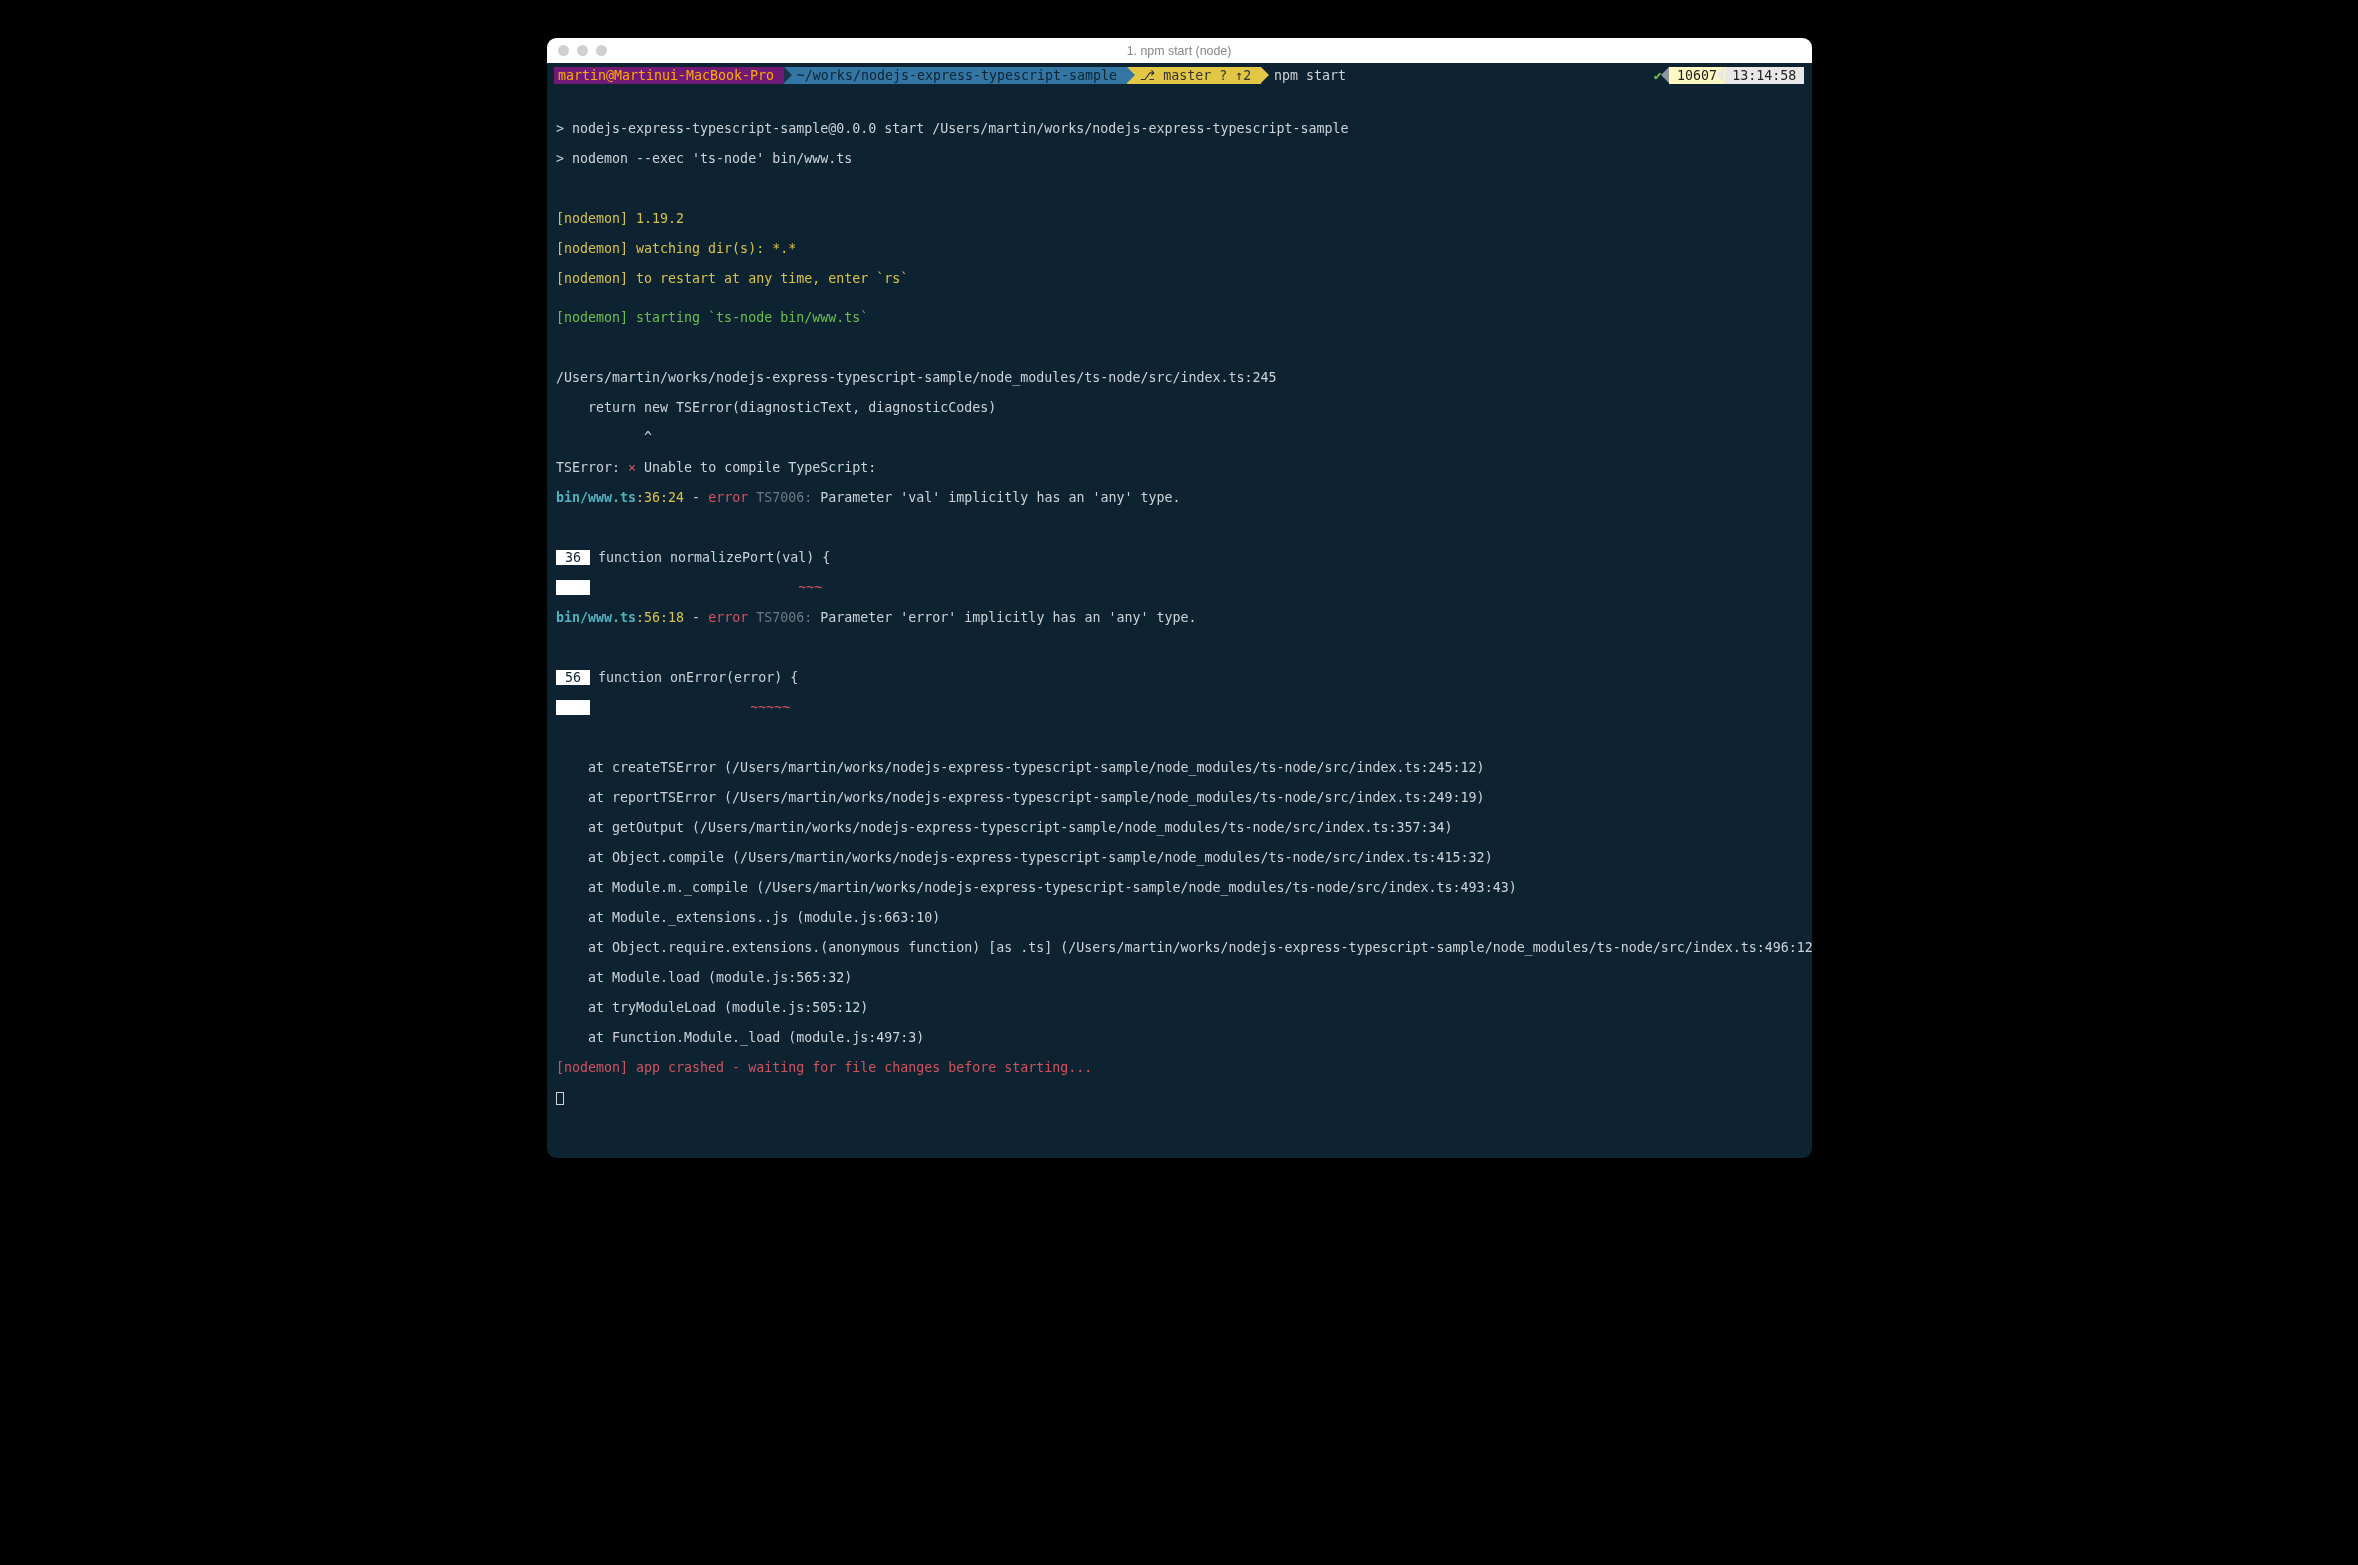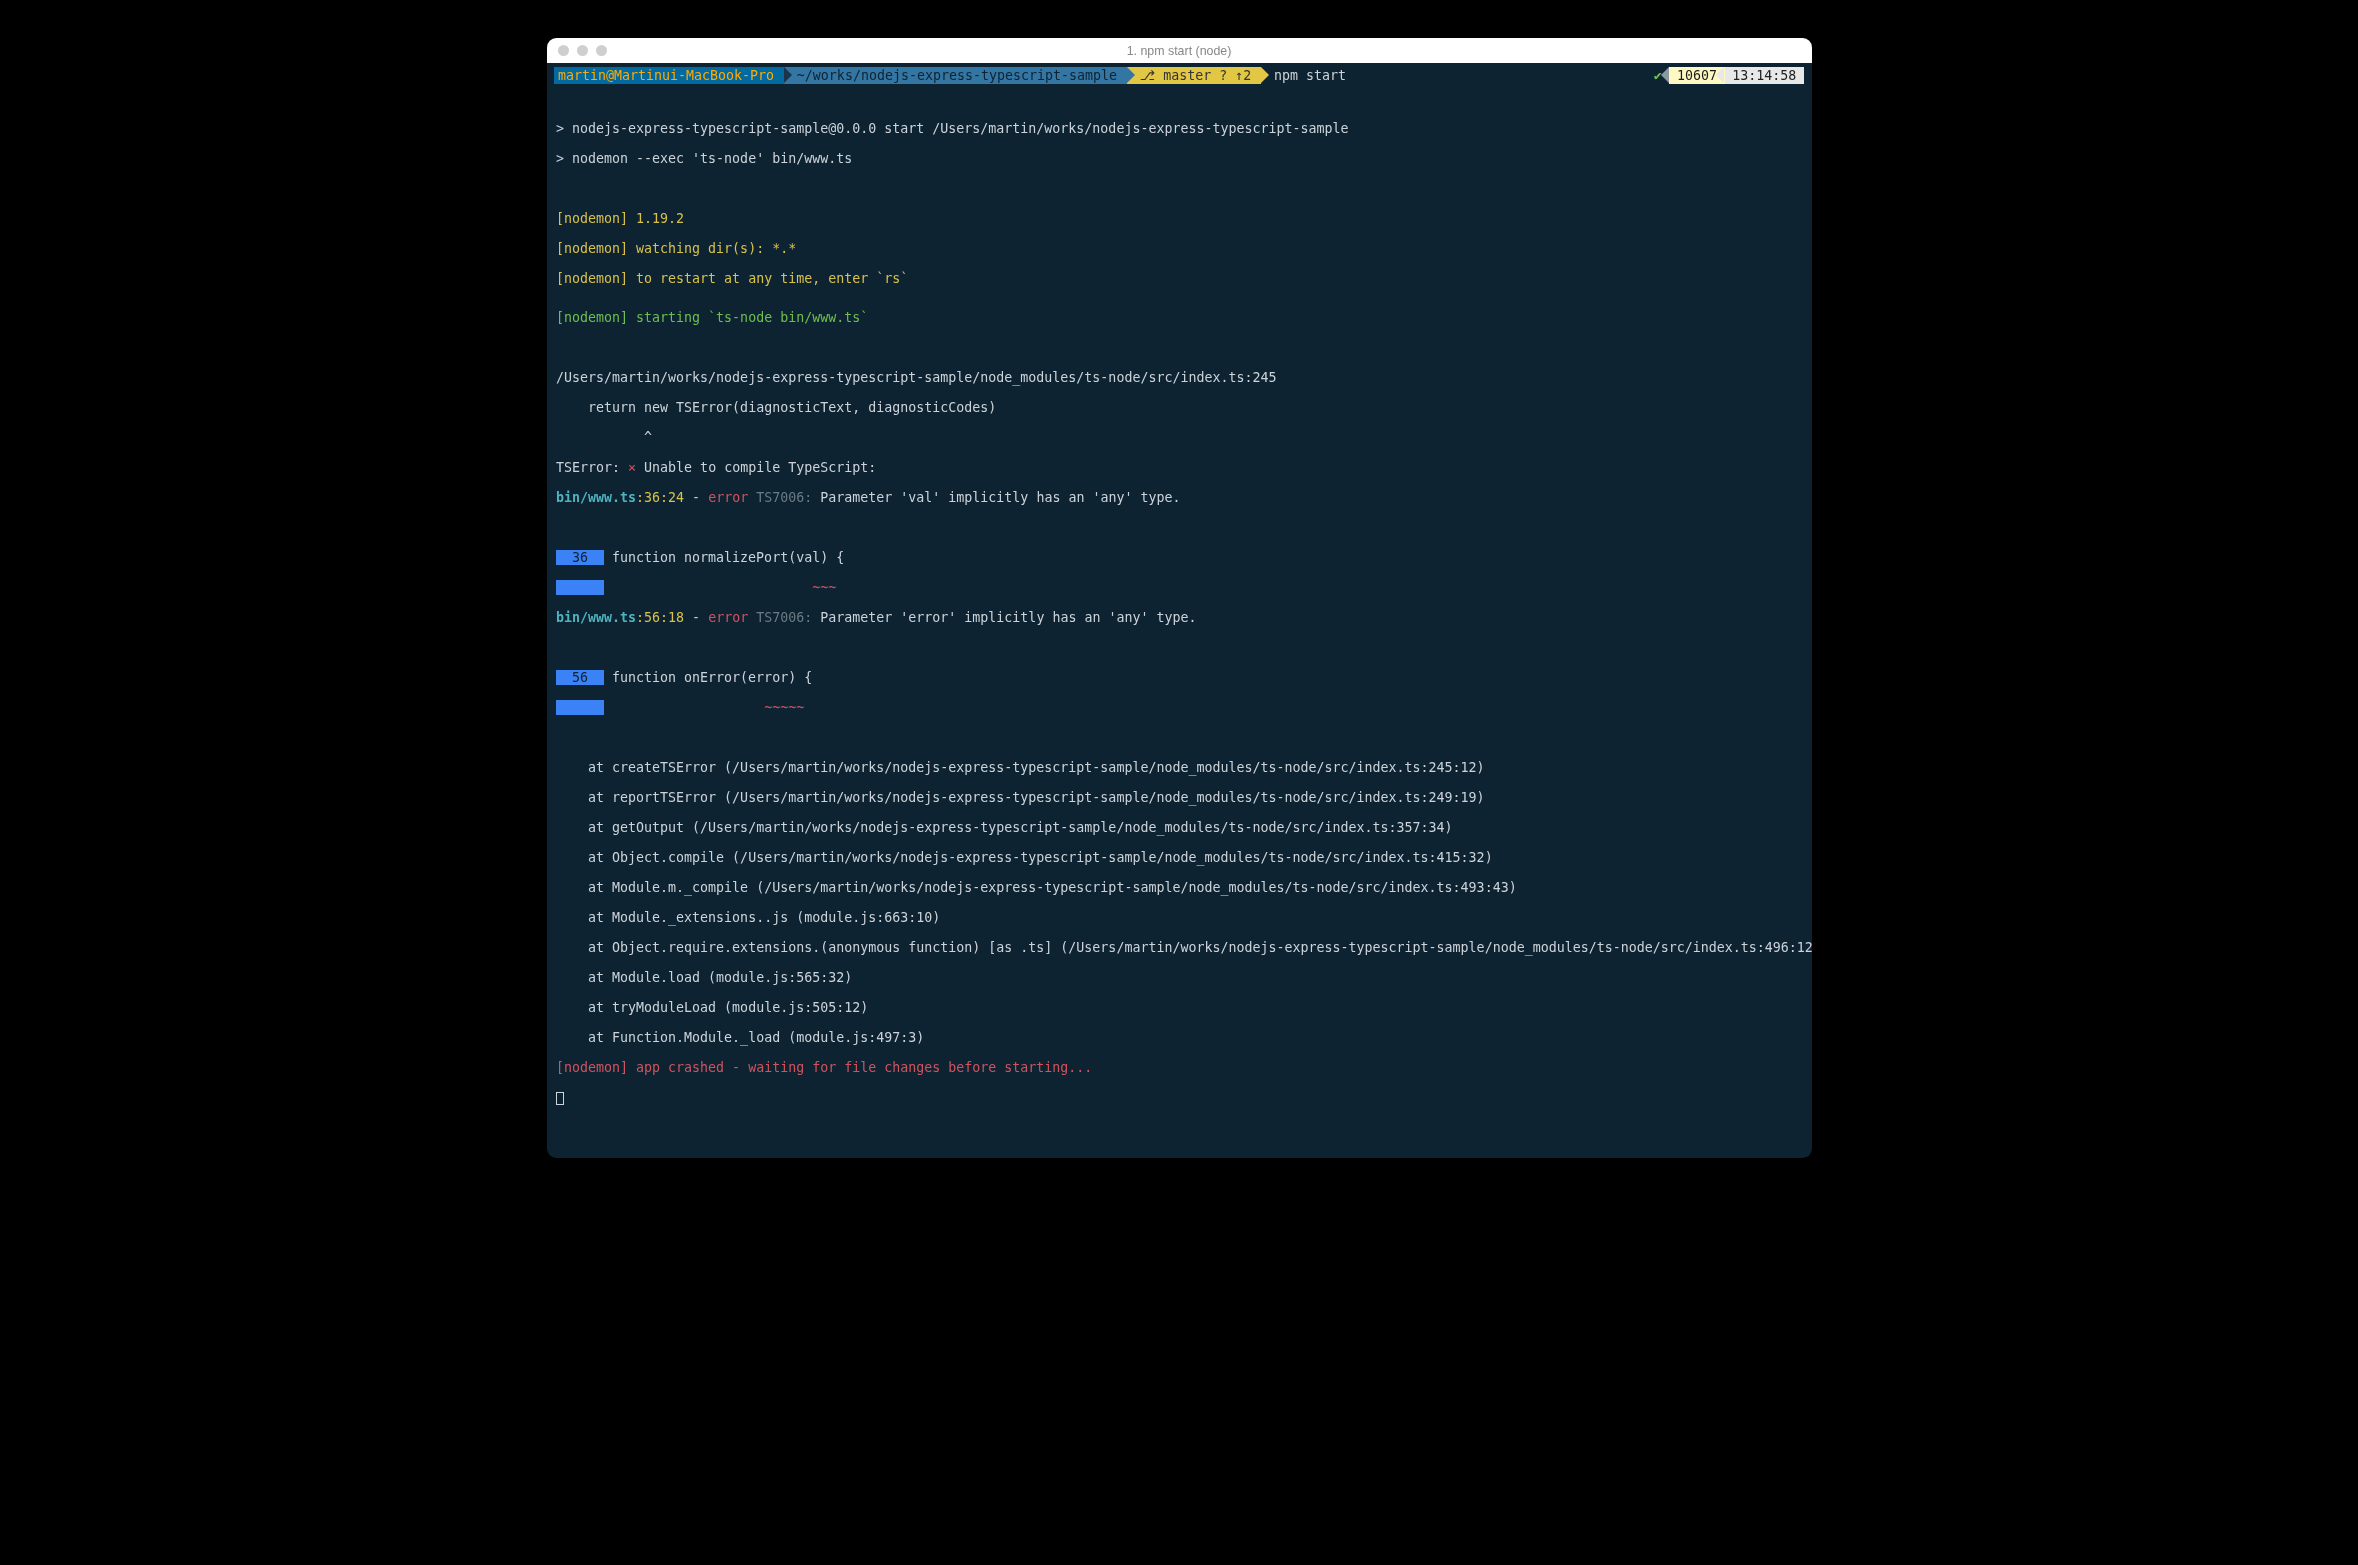--- a/index.html
+++ b/index.html
@@ -65,21 +65,21 @@
   .arrow-r::after {
     content: '';
     position: absolute;
     right: -8.6px;
     top: 0;
     border-top: 8.6px solid transparent;
     border-bottom: 8.6px solid transparent;
     border-left: 8.6px solid currentColor;
     z-index: 1;
   }
-  .seg-user { color: #1b344a; background: #0369a1; }
+  .seg-user { color: #1b344a; background: #701a75; }
   .seg-user span { color: #ffaa00; }
   .seg-user.arrow-r::after { color: #1b344a; }
   .seg-path { background: #3376a3; color: #0d2332; padding-left: 13.3px; }
   .seg-path.arrow-r::after { color: #3376a3; }
   .seg-git { background: #e2c744; color: #333; padding-left: 13.3px; }
   .seg-git.arrow-r::after { color: #e2c744; }
   .seg-cmd { color: #cdd3d8; padding-left: 13.3px; }
   .prompt-right {
     margin-left: auto;
     display: flex;
@@ -117,23 +117,23 @@
     white-space: pre;
     overflow-x: auto;
   }
   .gray { color: #cdd3d8; }
   .yellow { color: #d9c24a; }
   .green { color: #6fbf4f; margin-top: 9px; }
   .cyan { color: #4fb3bf; font-weight: bold; }
   .red { color: #d0535e; }
   .dim { color: #6b7b85; }
   .linno {
-    background: #3b82f6;
+    background: #ffffff;
     color: #0d2332;
-    padding: 0 16px;
+    padding: 0 9px;
   }
   .squig { color: #d0535e; }
   .cursor {
     display: inline-block;
     width: 7.6px;
     height: 13.3px;
     border: 1px solid #cdd3d8;
     vertical-align: middle;
   }
 </style>

